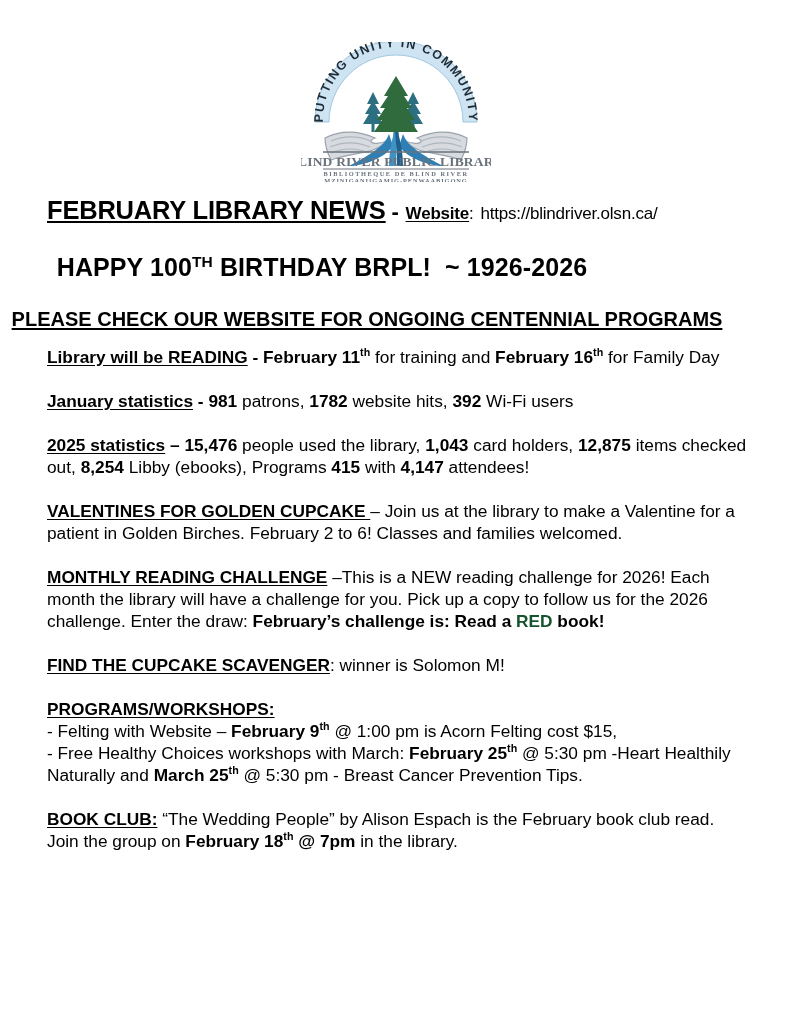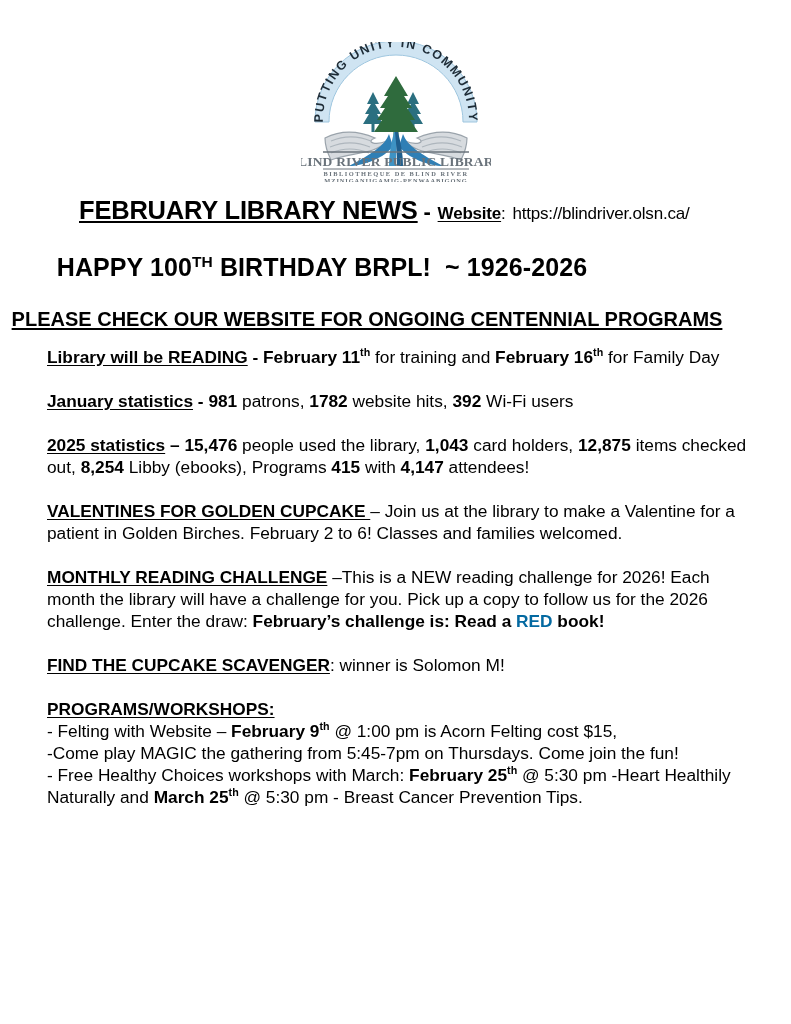--- a/index.html
+++ b/index.html
@@ -43,21 +43,20 @@
     left: 47px;
     top: 196px;
     font-size: 25.5px;
     font-weight: bold;
     letter-spacing: -0.2px;
     white-space: nowrap;
   }
   .title-main {
     text-decoration: underline;
     text-underline-offset: 2px;
-    margin-left: 32px;
   }
   .title-dash {
     font-weight: bold;
     font-size: 22px;
   }
   .website-label {
     font-size: 17px;
     font-weight: bold;
     text-decoration: underline;
     text-underline-offset: 2px;
@@ -103,21 +102,21 @@
   }
   .body p {
     margin: 0 0 22px 0;
   }
   .body p.tight {
     margin-bottom: 0;
   }
   .b { font-weight: bold; }
   .ub { font-weight: bold; text-decoration: underline; text-underline-offset: 2px; }
   sup { font-size: 0.62em; vertical-align: super; line-height: 0; }
-  .red { color: #0369a1; font-weight: bold; }
+  .red { color: #14532d; font-weight: bold; }
 </style>
 </head>
 <body>
 
 <div class="page">
 
   <div class="logo-wrap">
     <div class="logo">
       <svg width="190" height="140" viewBox="0 0 190 140" xmlns="http://www.w3.org/2000/svg">
         <defs>
@@ -201,19 +200,19 @@
 
     <p><span class="ub">MONTHLY READING CHALLENGE</span><span> –This is a NEW reading challenge for 2026! Each month the library will have a challenge for you. Pick up a copy to follow us for the 2026 challenge. Enter the draw: </span><span class="b">February’s challenge is: Read a </span><span class="red">RED</span><span class="b"> book!</span></p>
 
     <p><span class="ub">FIND THE CUPCAKE SCAVENGER</span><span>: winner is Solomon M!</span></p>
 
     <p class="tight"><span class="ub">PROGRAMS/WORKSHOPS:</span></p>
 
     <p class="tight"><span>- Felting with Website – </span><span class="b">February 9</span><sup class="b">th</sup><span> @ 1:00 pm is Acorn Felting cost $15,</span></p>
 
 
-    <p class="tight"><span>-Come play MAGIC the gathering from 5:45-7pm on Thursdays. Come join the fun!</span></p>
 
     <p><span>- Free Healthy Choices workshops with March: </span><span class="b">February 25</span><sup class="b">th</sup><span> @ 5:30 pm -Heart Healthily Naturally and </span><span class="b">March 25</span><sup class="b">th</sup><span> @ 5:30 pm - Breast Cancer Prevention Tips.</span></p>
 
+    <p><span class="ub">BOOK CLUB:</span><span> “The Wedding People” by Alison Espach is the February book club read. Join the group on </span><span class="b">February 18</span><sup class="b">th</sup><span class="b"> @ 7pm</span><span> in the library.</span></p>
 
   </div>
 </div>
 
 </body></html>

